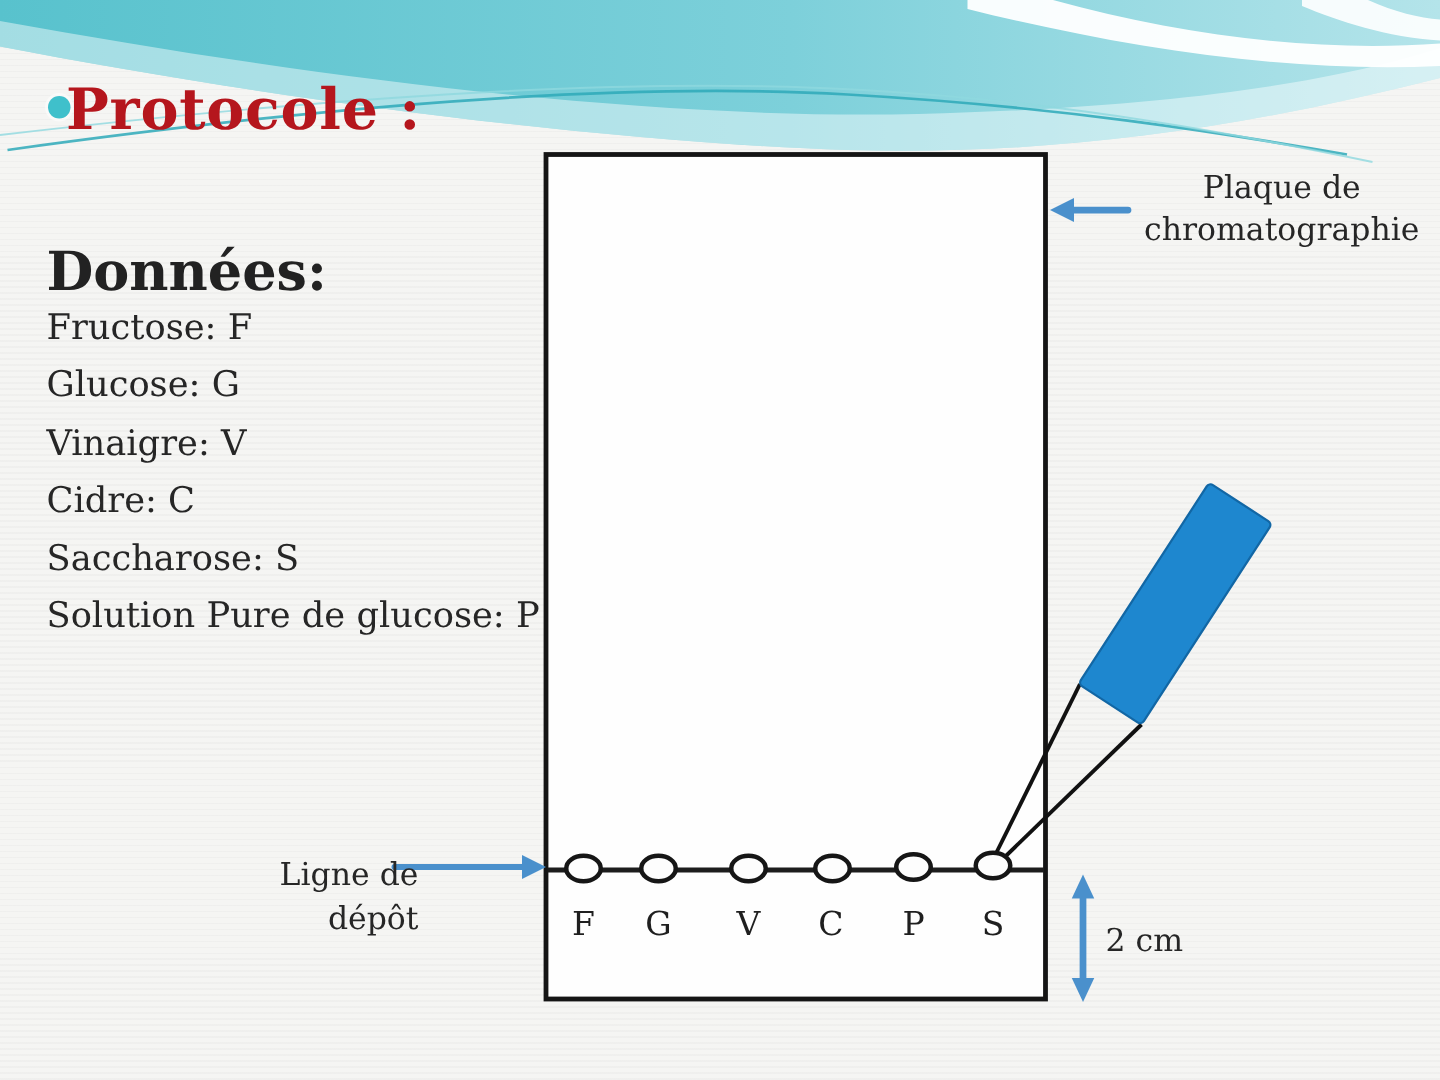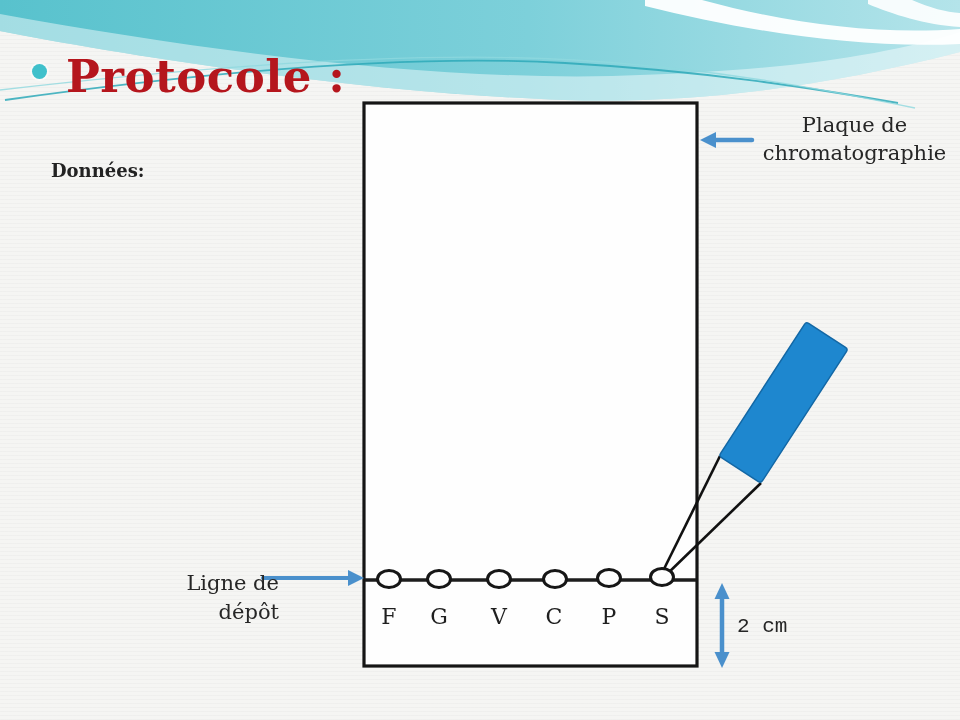--- a/index.html
+++ b/index.html
@@ -18,41 +18,41 @@
   #header-wave{position:absolute;top:0;left:0;width:960px;height:150px;z-index:1;}
 
   
   #title-bullet{
     position:absolute;left:32px;top:64px;width:15px;height:15px;
     border-radius:50%;background:#3fc0cb;
     box-shadow:0 0 0 2px rgba(255,255,255,0.5);
     z-index:3;
   }
   #page-title{
-    position:absolute;left:66px;top:50px;
-    font-size:45px;font-weight:700;color:#b5161d;
+    position:absolute;left:44px;top:50px;
+    font-size:38px;font-weight:700;color:#b5161d;
     letter-spacing:0.5px;z-index:3;
   }
 
   
   #data-heading{
     position:absolute;left:31px;top:160px;
-    font-size:18px;font-weight:700;color:#222;z-index:3;margin-left:20px;
+    font-size:36px;font-weight:700;color:#222;z-index:3;
   }
   #data-items{position:absolute;left:31px;top:199px;z-index:3;}
   .data-item{font-size:23.5px;line-height:38.4px;color:#262626;white-space:nowrap;}
 
   
   #diagram-svg{position:absolute;top:0;left:0;width:960px;height:720px;z-index:2;}
 
   
   .diagram-label{position:absolute;z-index:4;color:#262626;}
   #plate-label{left:757px;top:111px;width:195px;font-size:21px;line-height:28px;text-align:center;}
   #deposit-line-label{left:167px;top:569px;width:112px;font-size:21px;line-height:29px;text-align:right;}
-  #distance-label{left:737px;top:615px;font-size:21px;font-family:Liberation Mono, monospace;}
+  #distance-label{left:737px;top:615px;font-size:21px;}
   .spot-label{
     position:absolute;top:604px;transform:translateX(-50%);
     font-size:22px;color:#1f1f1f;z-index:4;
   }
 </style>
 </head>
 <body>
 
 <div id="slide">
 
@@ -69,20 +69,28 @@
     <path d="M5,100 C250,66 430,55 565,63 C705,71 812,88 898,103" fill="none" stroke="#2ea9b8" stroke-width="1.8" opacity="0.85"></path>
     <path d="M0,90 C250,61 440,52 575,60 C715,68 832,91 915,108" fill="none" stroke="#8ed8de" stroke-width="1.3" opacity="0.8"></path>
     <path d="M645,0 L702,0 C790,24 878,35 960,29 L960,44 C858,49 745,31 645,6 Z" fill="#ffffff" opacity="0.95"></path>
     <path d="M868,0 L912,0 C930,8 946,12 960,13 L960,27 C925,25 892,14 868,4 Z" fill="#ffffff" opacity="0.9"></path>
   </svg>
 
   <div id="title-bullet"></div>
   <div id="page-title">Protocole :</div>
 
   <div id="data-heading">Données:</div>
+  <div id="data-items">
+    <div class="data-item">Fructose: F</div>
+    <div class="data-item">Glucose: G</div>
+    <div class="data-item">Vinaigre: V</div>
+    <div class="data-item">Cidre: C</div>
+    <div class="data-item">Saccharose: S</div>
+    <div class="data-item">Solution Pure de glucose: P</div>
+  </div>
 
   <svg id="diagram-svg" viewBox="0 0 960 720" xmlns="http://www.w3.org/2000/svg">
 
     <rect x="364" y="103" width="333" height="563" fill="#fefefe" stroke="#151515" stroke-width="3.2"></rect>
 
     <line x1="365" y1="580" x2="696" y2="580" stroke="#1d1d1d" stroke-width="3.4"></line>
 
     <line x1="720" y1="456" x2="661" y2="575" stroke="#111" stroke-width="2.6"></line>
     <line x1="761" y1="483" x2="664" y2="577" stroke="#111" stroke-width="2.6"></line>
 

